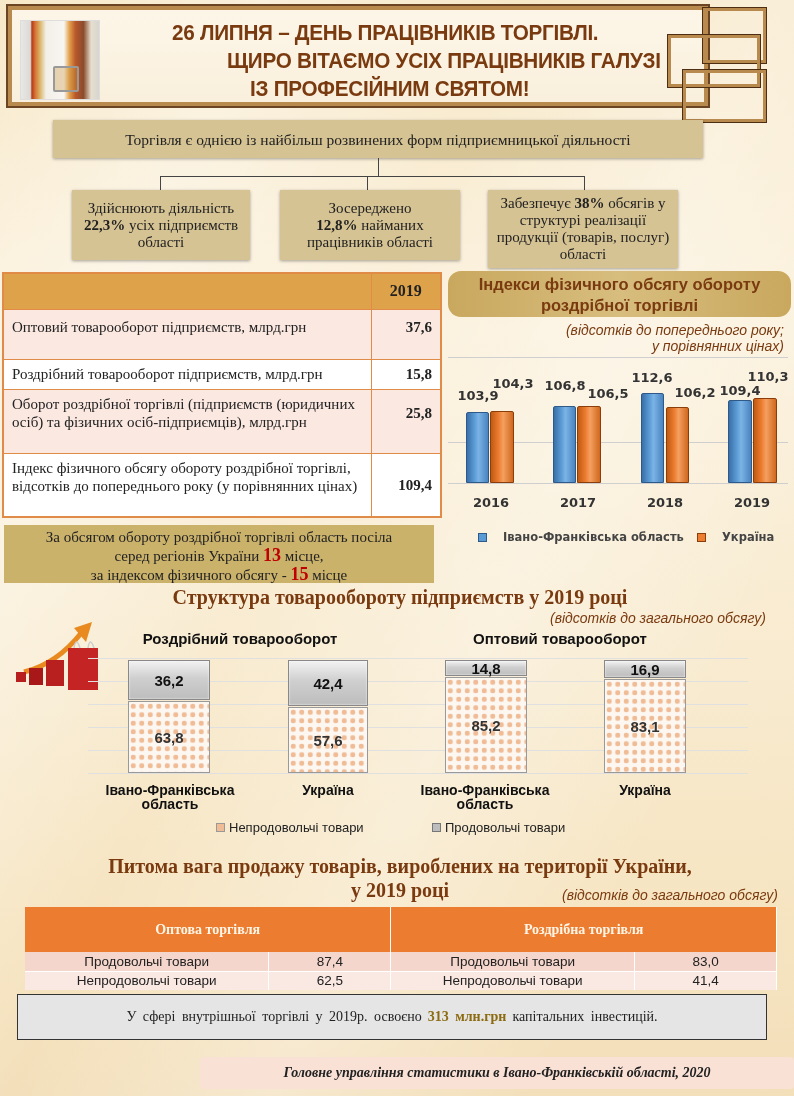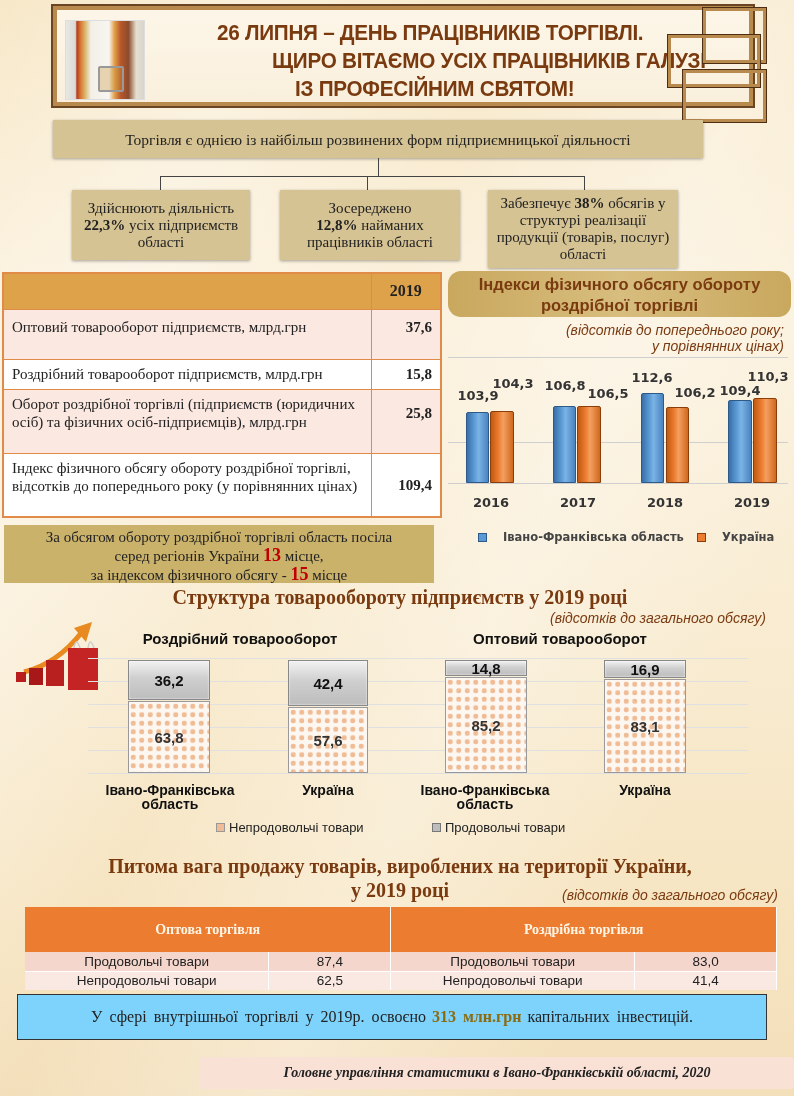--- a/index.html
+++ b/index.html
@@ -3,21 +3,21 @@
 <meta charset="utf-8">
 <style>
 *{box-sizing:border-box;margin:0;padding:0}
 html,body{width:794px;height:1096px;overflow:hidden}
 body{position:relative;font-family:"Liberation Serif",serif;
  background:
   linear-gradient(115deg,rgba(255,255,255,0) 0%,rgba(255,255,255,.35) 20%,rgba(255,255,255,0) 40%,rgba(255,255,255,.3) 60%,rgba(255,255,255,0) 80%),
   linear-gradient(180deg,#f7e8c8 0%,#fbf1dd 30%,#f8ebd0 60%,#f6e4c0 85%,#f3dfba 100%);}
 .abs{position:absolute}
 
-#hdr{left:8px;top:6px;width:700px;height:100px;border:4px solid #b88a4e;outline:2px solid #6b4523;background:linear-gradient(180deg,#fdf6e8,#f9efdc);margin-left:45px;}
+#hdr{left:8px;top:6px;width:700px;height:100px;border:4px solid #b88a4e;outline:2px solid #6b4523;background:linear-gradient(180deg,#fdf6e8,#f9efdc);}
 #hdr-img{left:8px;top:10px;width:80px;height:80px;background:
  linear-gradient(90deg,#e9e7e3 0%,#dcdad6 12%,#b43c1a 14%,#d96e32 18%,#d9b264 24%,#f3efe8 32%,#f8f6f2 55%,#e3a14c 62%,#b9572a 70%,#8a4b2c 80%,#e6dfcf 90%,#d8d5cf 100%);
  border:1px solid #ddd}
 #hdr-img::after{content:"";position:absolute;left:32px;top:45px;width:22px;height:22px;border:2px solid #999;border-radius:2px;background:rgba(200,150,60,.35)}
 .htitle{position:absolute;font-family:"Liberation Sans",sans-serif;font-weight:bold;color:#7a3a10;font-size:22.5px;letter-spacing:-.3px;transform:scaleX(.92);transform-origin:left}
 #frames .f{position:absolute;border:3px solid #b88a4e;outline:1.5px solid #4d2e13}
 
 .tanbox{background:#d6c394;box-shadow:0 1px 3px rgba(0,0,0,.35);color:#222;text-align:center;font-size:15px;line-height:17px;display:flex;align-items:center;justify-content:center}
 .tanbox b{font-weight:bold}
 .line{background:#444}
@@ -48,21 +48,21 @@
 .gray{position:absolute;background:linear-gradient(180deg,#f2f2f2,#cfcfcf 45%,#bdbdbd);border:1px solid #888;box-shadow:inset 0 0 2px #fff;font-family:"Liberation Sans",sans-serif;font-weight:bold;font-size:15px;color:#111;display:flex;align-items:center;justify-content:center}
 .dots{position:absolute;background-color:#fdf7f1;background-image:radial-gradient(circle,#f0bc96 2.4px,transparent 2.9px);background-size:8.5px 8.5px;border:1px solid #999;font-family:"Liberation Sans",sans-serif;font-weight:bold;font-size:15px;color:#333;display:flex;align-items:center;justify-content:center}
 .cat{position:absolute;font-family:"Liberation Sans",sans-serif;font-weight:bold;font-size:14px;line-height:14px;color:#111;text-align:center}
 .leg2{position:absolute;font-family:"Liberation Sans",sans-serif;font-size:13px;color:#222;display:flex;align-items:center;gap:4px}
 
 #t2{left:25px;top:907px;width:752px;border-collapse:collapse;font-family:"Liberation Sans",sans-serif;font-size:13.5px}
 #t2 th{background:#ec7c30;color:#fff6e8;font-family:"Liberation Serif",serif;font-weight:bold;font-size:14px;height:45px;border-right:1px solid #fff}
 #t2 td{text-align:center;height:19px;border-right:1px solid #fff;color:#222}
 #t2 tr.r1 td{background:#f5d6cc;border-bottom:1px solid #fff}
 #t2 tr.r2 td{background:#fae8e2}
-#inv{left:17px;top:994px;width:750px;height:46px;background:#7dd3fc;border:1px solid #333;font-size:16px;color:#222;display:flex;align-items:center;justify-content:center;word-spacing:3px}
+#inv{left:17px;top:994px;width:750px;height:46px;background:#e5e5e5;border:1px solid #333;font-size:14px;color:#222;display:flex;align-items:center;justify-content:center;word-spacing:3px}
 #inv .hl{color:#8b6a10;font-weight:bold;margin:0 6px}
 #foot{left:200px;top:1057px;width:594px;height:32px;background:#f9e1d6;border-radius:4px;font-style:italic;font-weight:bold;font-size:14px;color:#222;display:flex;align-items:center;justify-content:center}
 </style>
 </head>
 <body>
 
 <div id="hdr" class="abs">
   <div id="hdr-img" class="abs"></div>
   <div class="htitle" style="left:160px;top:10px">26 ЛИПНЯ – ДЕНЬ ПРАЦІВНИКІВ ТОРГІВЛІ.</div>
   <div class="htitle" style="left:215px;top:38px">ЩИРО ВІТАЄМО УСІХ ПРАЦІВНИКІВ ГАЛУЗІ</div>

